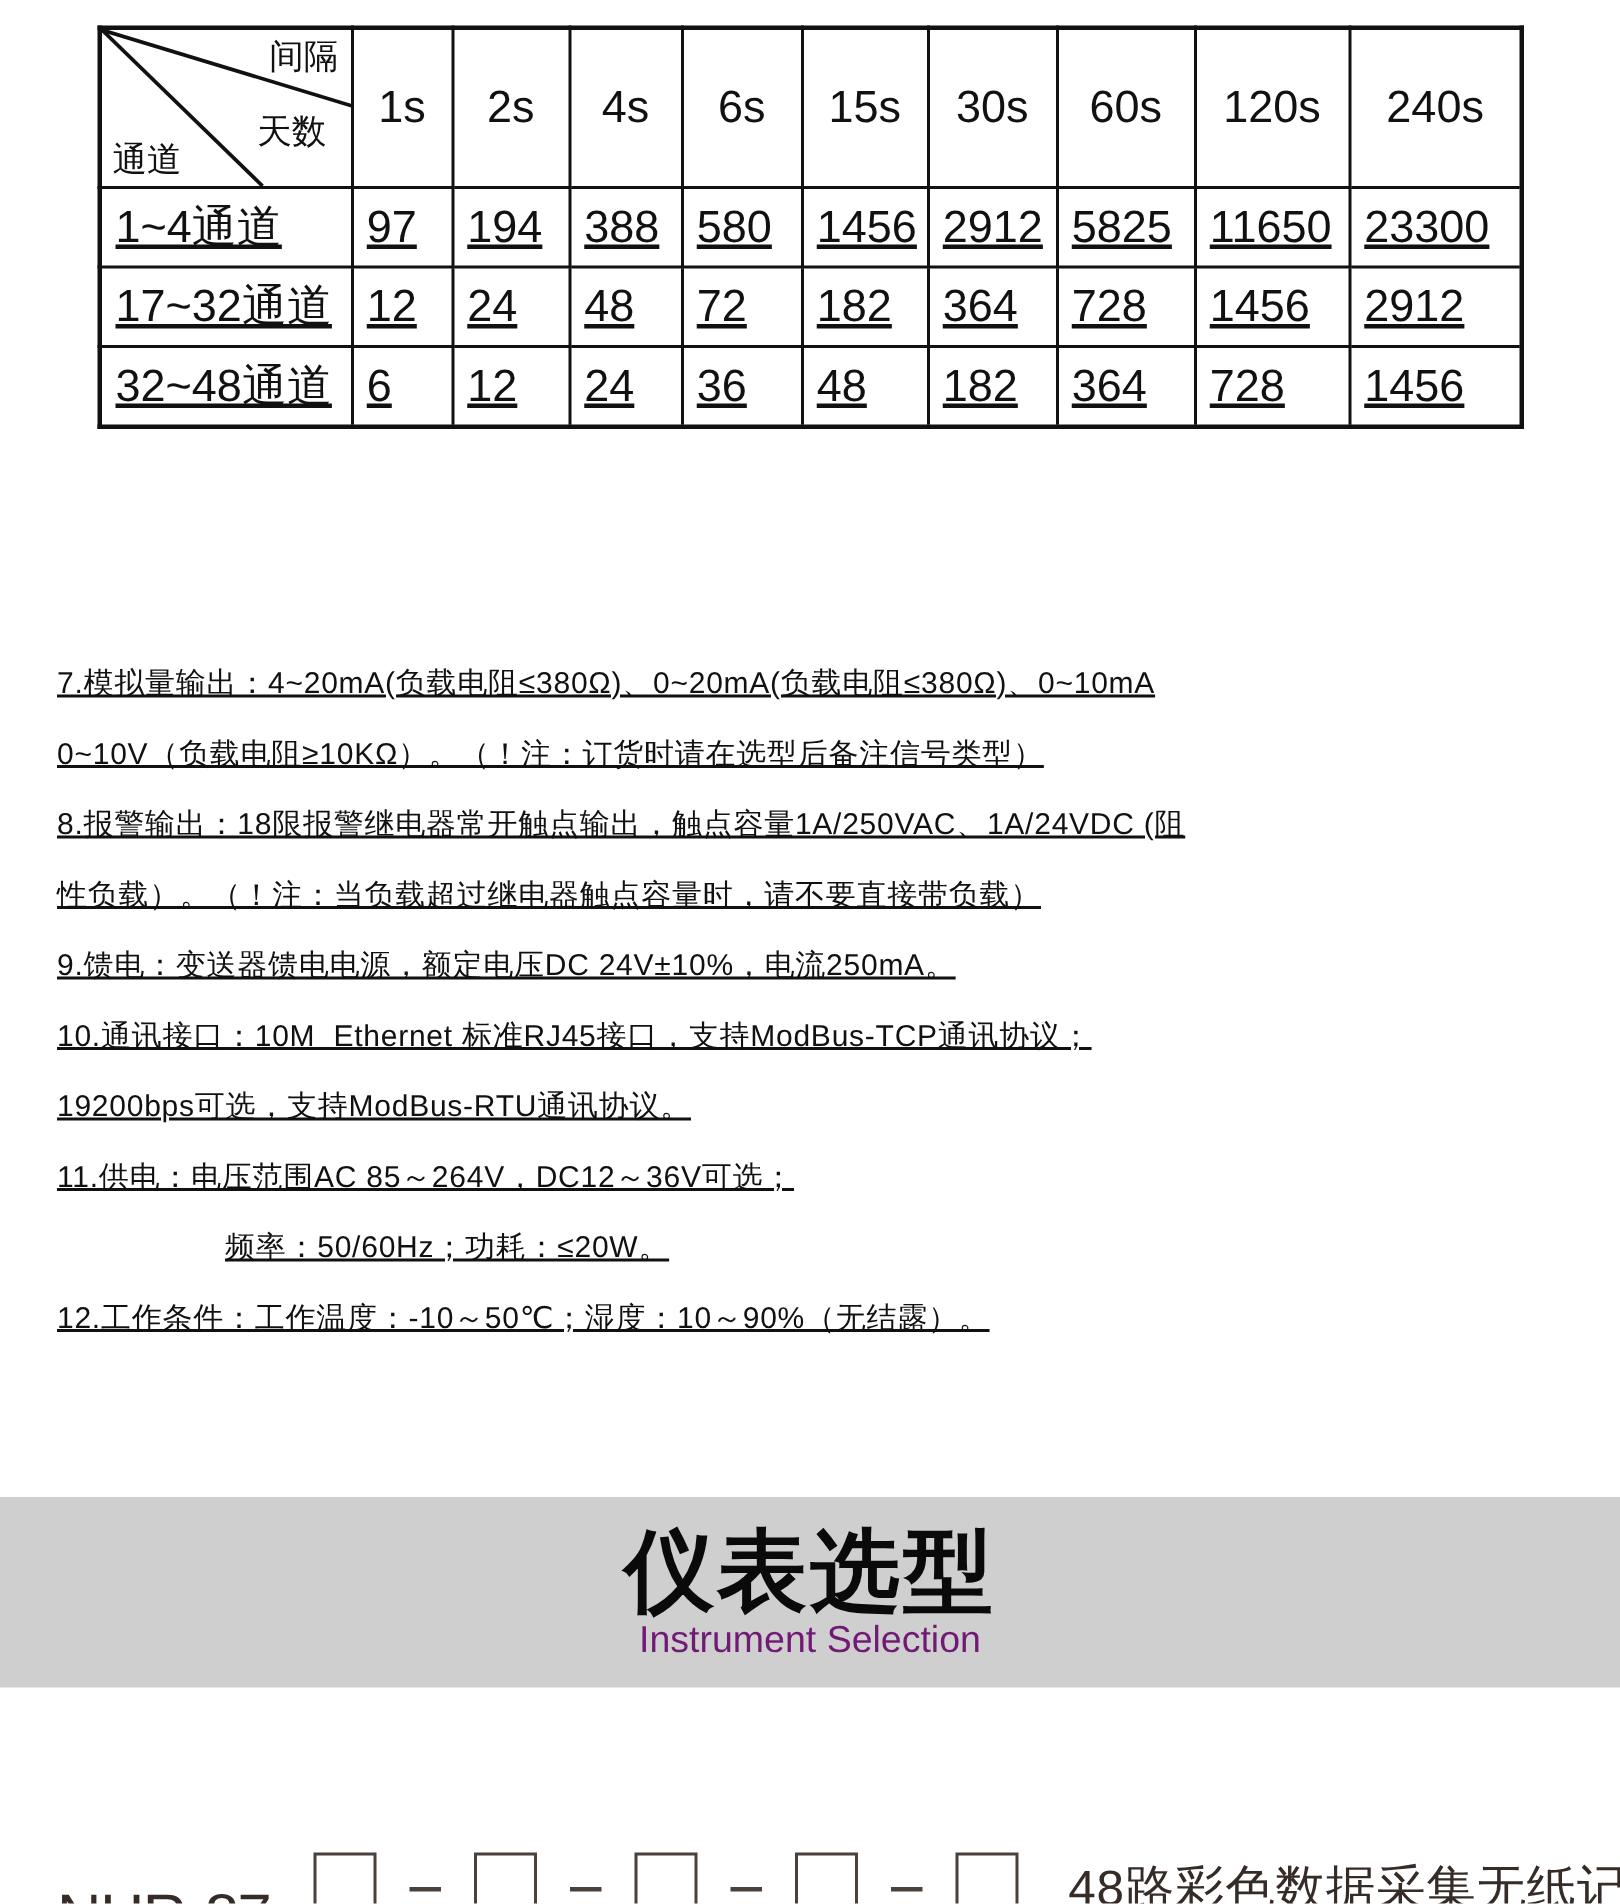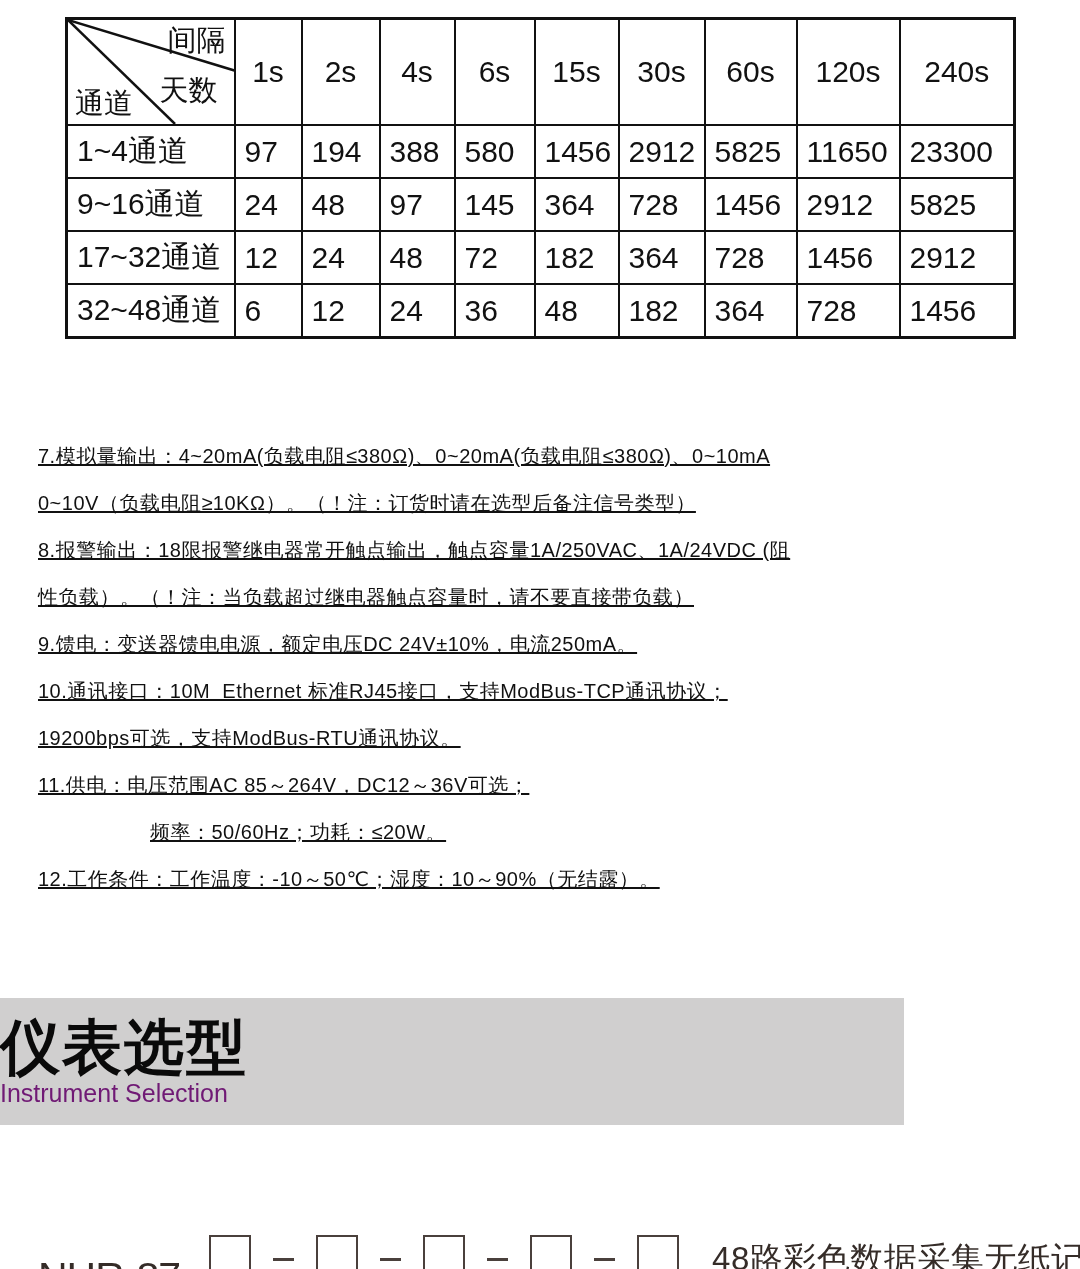--- a/index.html
+++ b/index.html
@@ -17,41 +17,41 @@
   }
   table.cap-table td {
     border: 2px solid #111;
     font-size: 30px;
     padding: 0 0 0 9px;
     vertical-align: middle;
     white-space: nowrap;
     overflow: hidden;
   }
   table.cap-table tr.head-row td { height: 104px; text-align: center; padding: 0; }
-  table.cap-table tr.data-row td { height: 51px; }
+  table.cap-table tr.data-row td { height: 51px; text-decoration: underline; }
   td.corner-cell { position: relative; padding: 0 !important; }
   .corner-cell svg { position: absolute; left: 0; top: 0; }
-  .corner-label { position: absolute; font-size: 29px; line-height: 1; text-align: right; }
+  .corner-label { position: absolute; font-size: 23px; line-height: 1; text-align: right; }
   .corner-interval { top: 6px; right: 8px; }
   .corner-days { top: 56px; right: 16px; }
   .corner-channel { bottom: 6px; left: 7px; }
   
   .specs { position: absolute; left: 38px; top: 433px; width: 1010px; }
   .spec-line {
     font-size: 20px;
     line-height: 47px;
     white-space: pre;
     letter-spacing: 0.5px;
     text-decoration: underline;
   }
   .spec-line.indent { padding-left: 112px; }
   
   .banner {
-    position: absolute; left: 0; top: 998px; width: 904px; height: 127px;
-    display: flex; flex-direction: column; align-items: flex-start; justify-content: center;
+    position: absolute; left: 0; top: 998px; width: 1080px; height: 127px;
+    display: flex; flex-direction: column; align-items: center; justify-content: center;
   }
   .banner-title { font-size: 60px; font-weight: bold; color: #0a0a0a; line-height: 1.05; letter-spacing: 2px; }
   .banner-subtitle { font-size: 25px; color: #701a75; line-height: 1.05; margin-top: 1px; }
   
   .model-line {
     position: absolute; left: 38px; top: 1218px; width: 1020px;
     display: flex; align-items: center; color: #352c28;
   }
   .model-prefix { font-size: 41px; letter-spacing: -1px; white-space: nowrap; margin-top: 36px; }
   .model-code { display: flex; align-items: center; margin-left: 18px; }
@@ -110,32 +110,20 @@
           <td>194</td>
           <td>388</td>
           <td>580</td>
           <td>1456</td>
           <td>2912</td>
           <td>5825</td>
           <td>11650</td>
           <td>23300</td>
         </tr>
         <tr class="data-row">
-          <td>9~16通道</td>
-          <td>24</td>
-          <td>48</td>
-          <td>97</td>
-          <td>145</td>
-          <td>364</td>
-          <td>728</td>
-          <td>1456</td>
-          <td>2912</td>
-          <td>5825</td>
-        </tr>
-        <tr class="data-row">
           <td>17~32通道</td>
           <td>12</td>
           <td>24</td>
           <td>48</td>
           <td>72</td>
           <td>182</td>
           <td>364</td>
           <td>728</td>
           <td>1456</td>
           <td>2912</td>

